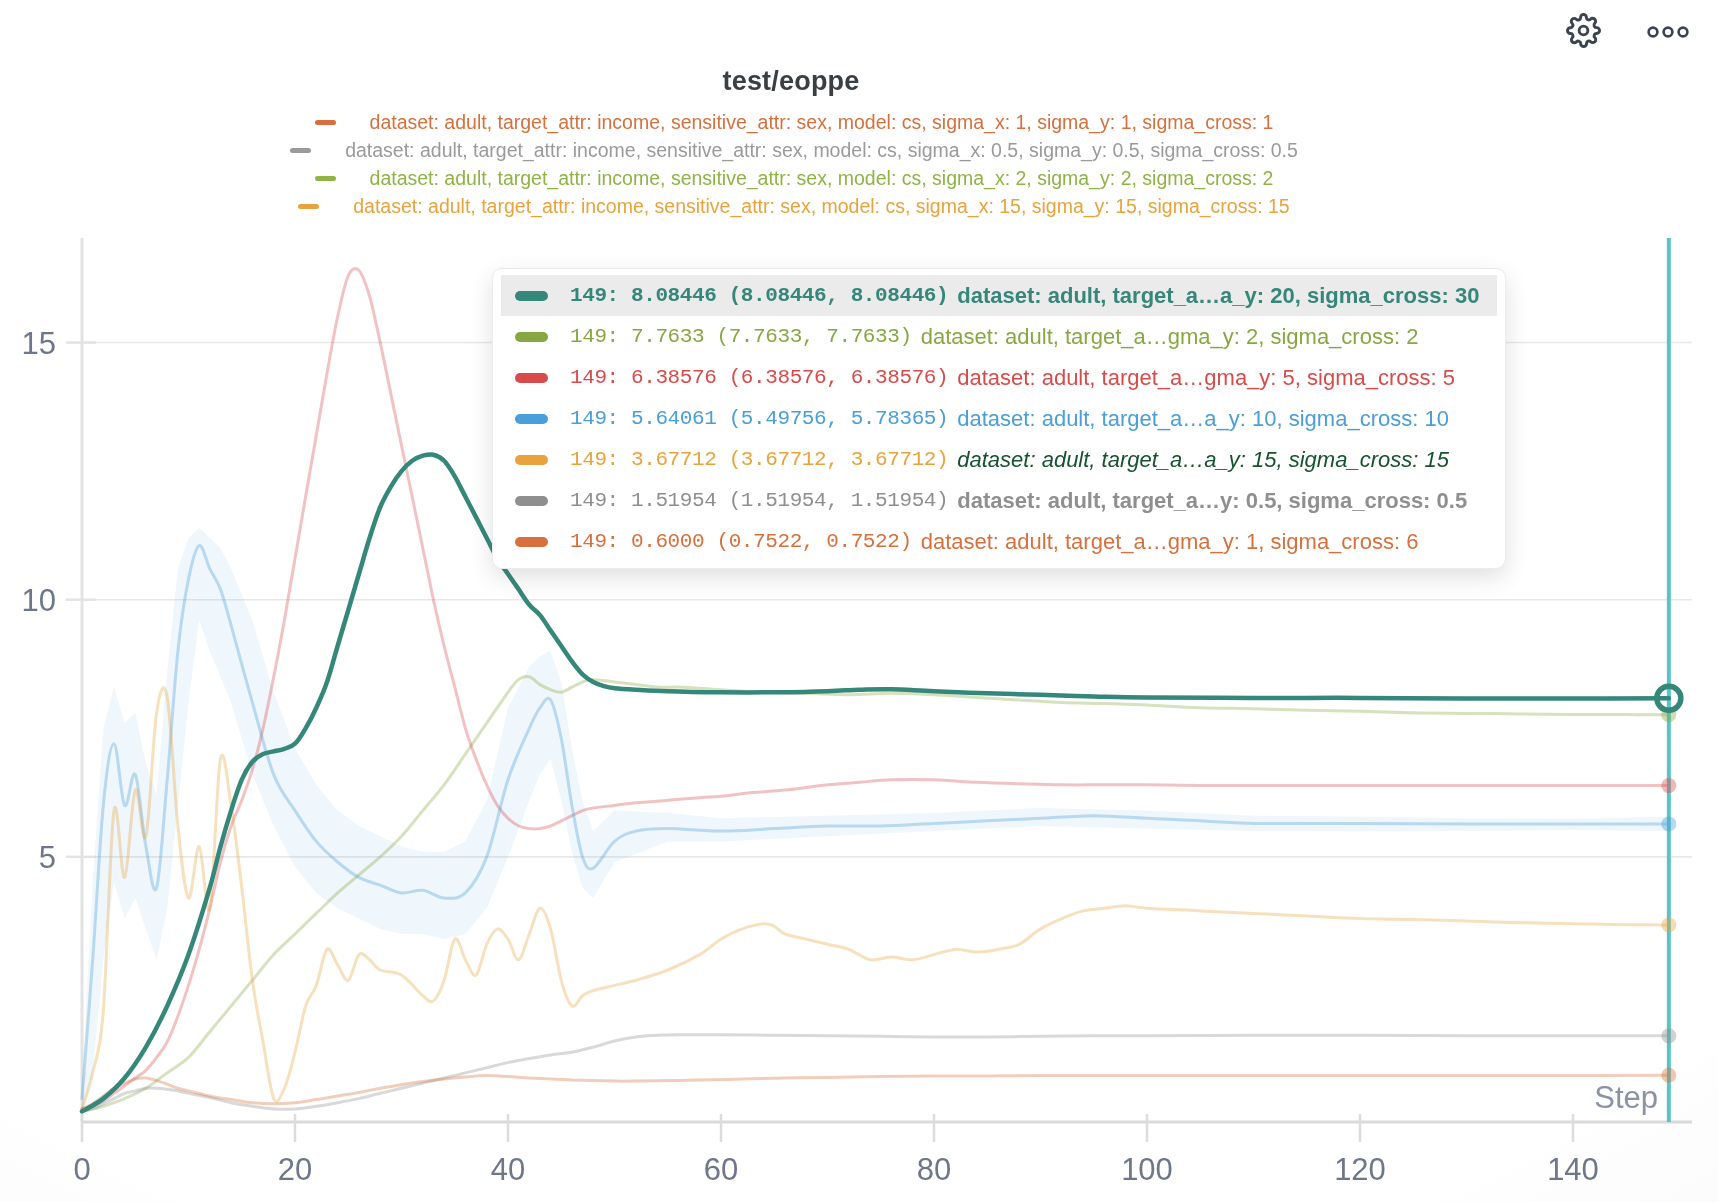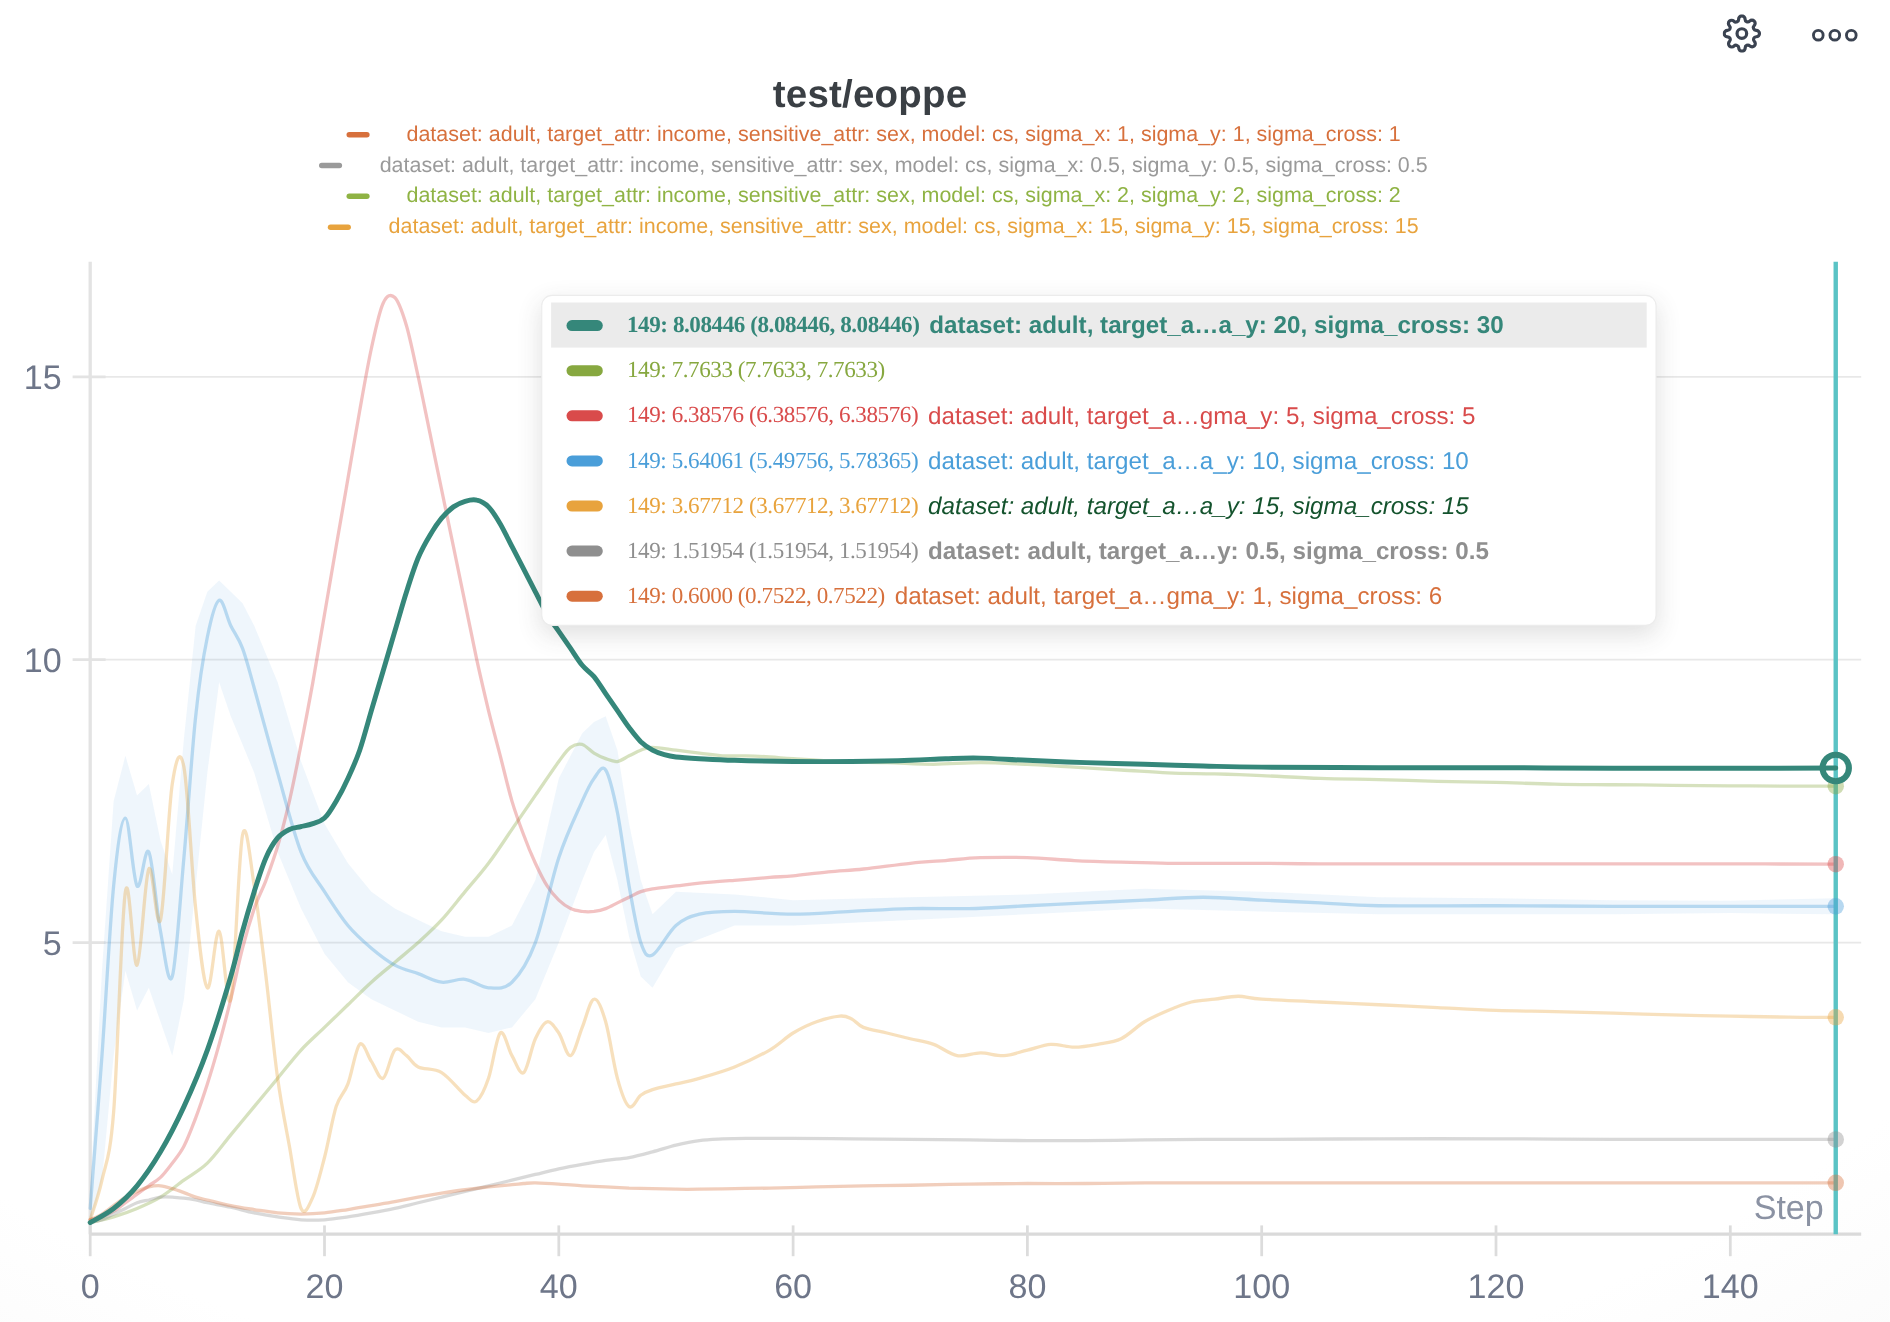--- a/index.html
+++ b/index.html
@@ -6,42 +6,42 @@
   body{
     width:1718px;height:1202px;position:relative;overflow:hidden;
     font-family:"Liberation Sans","DejaVu Sans",sans-serif;
     background:radial-gradient(ellipse 115% 110% at 47% 42%, #ffffff 60%, #f7f7f7 82%, #e9e9e9 100%);
   }
   .hdr-icon{position:absolute;cursor:pointer;}
   #gear-icon{left:1566px;top:13px;width:35px;height:35px;}
   #more-icon{left:1645px;top:24px;width:46px;height:16px;}
   #panel-title{
     position:absolute;left:0;top:66px;width:1582px;text-align:center;
-    font-size:35px;font-weight:700;color:#3a3f44;letter-spacing:.2px;
+    font-size:27px;font-weight:700;color:#3a3f44;letter-spacing:.2px;
   }
   #legend{
     position:absolute;left:0;top:112px;width:1588px;
     display:flex;flex-direction:column;align-items:center;gap:7px;
   }
   .legend-row{display:flex;align-items:center;font-size:19.5px;line-height:21px;white-space:nowrap;gap:24px;}
   .legend-swatch{width:21px;height:5px;border-radius:3px;margin-right:10px;flex:0 0 auto;}
   #chart-svg{position:absolute;left:0;top:0;}
   #tooltip{
     position:absolute;left:492px;top:268px;width:1012px;
     background:#ffffff;border:1px solid #ececec;border-radius:10px;
     box-shadow:0 8px 22px rgba(60,60,60,.16);padding:6px 0;
   }
   .tt-row{
     display:flex;align-items:center;height:41px;margin:0 8px;padding:0 8px;
     font-size:22px;white-space:nowrap;overflow:hidden;
   }
   .tt-row.hl{background:#ebebeb;}
   .tt-row.hl .tt-mono,.tt-row.hl .tt-label{font-weight:700;}
   .tt-swatch{width:33px;height:10px;border-radius:5px;margin:0 22px 0 6px;flex:0 0 auto;}
-  .tt-mono{font-family:Liberation Serif, serif;font-size:21px;letter-spacing:-0.4px;}
+  .tt-mono{font-family:Liberation Mono, monospace;font-size:21px;letter-spacing:-0.4px;}
   .tt-label{margin-left:9px;}
 </style>
 </head>
 <body>
 
 <svg id="chart-svg" width="1718" height="1202" viewBox="0 0 1718 1202">
     <line x1="82" x2="1692" y1="856.85" y2="856.85" stroke="#e8e8e8" stroke-width="1.6"></line>
     <line x1="66" x2="96" y1="856.85" y2="856.85" stroke="#e3e3e3" stroke-width="2.5"></line>
     <text x="56" y="867.85" text-anchor="end" font-size="31" fill="#6e7689">5</text>
     <line x1="82" x2="1692" y1="599.7" y2="599.7" stroke="#e8e8e8" stroke-width="1.6"></line>
@@ -119,20 +119,21 @@
 
 <div id="tooltip">
     <div class="tt-row hl">
       <span class="tt-swatch" style="background: rgb(53, 135, 122);"></span>
       <span class="tt-mono" style="color: rgb(53, 135, 122);">149: 8.08446 (8.08446, 8.08446)</span>
       <span class="tt-label" style="color: rgb(53, 135, 122);">dataset: adult, target_a…a_y: 20, sigma_cross: 30</span>
     </div>
     <div class="tt-row">
       <span class="tt-swatch" style="background: rgb(135, 168, 64);"></span>
       <span class="tt-mono" style="color: rgb(135, 168, 64);">149: 7.7633 (7.7633, 7.7633)</span>
+      <span class="tt-label" style="color: rgb(135, 168, 64);">dataset: adult, target_a…gma_y: 2, sigma_cross: 2</span>
     </div>
     <div class="tt-row">
       <span class="tt-swatch" style="background: rgb(217, 75, 75);"></span>
       <span class="tt-mono" style="color: rgb(217, 75, 75);">149: 6.38576 (6.38576, 6.38576)</span>
       <span class="tt-label" style="color: rgb(217, 75, 75);">dataset: adult, target_a…gma_y: 5, sigma_cross: 5</span>
     </div>
     <div class="tt-row">
       <span class="tt-swatch" style="background: rgb(74, 158, 217);"></span>
       <span class="tt-mono" style="color: rgb(74, 158, 217);">149: 5.64061 (5.49756, 5.78365)</span>
       <span class="tt-label" style="color: rgb(74, 158, 217); text-align: right;">dataset: adult, target_a…a_y: 10, sigma_cross: 10</span>

